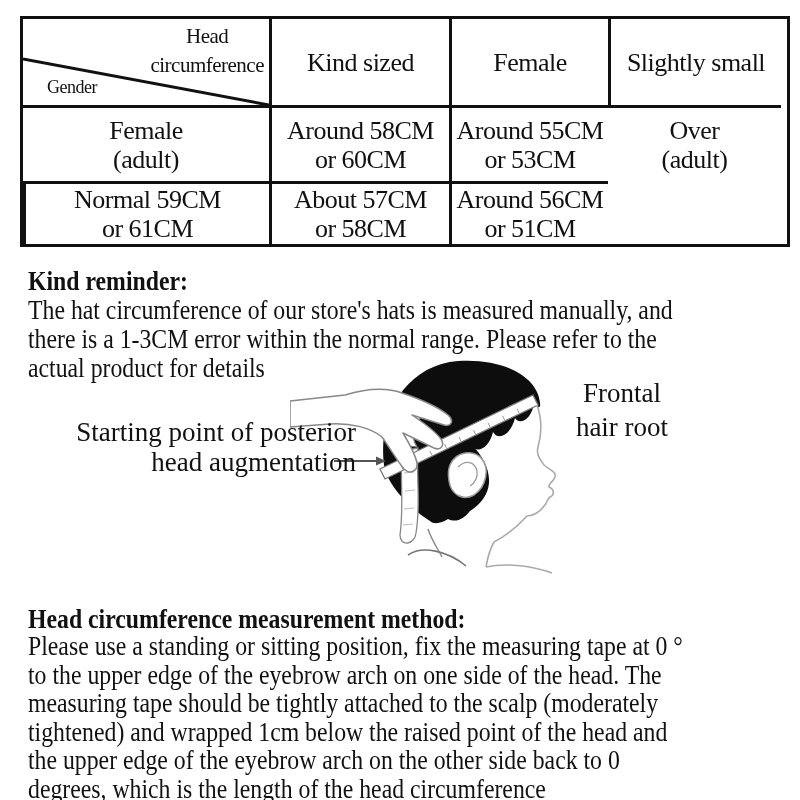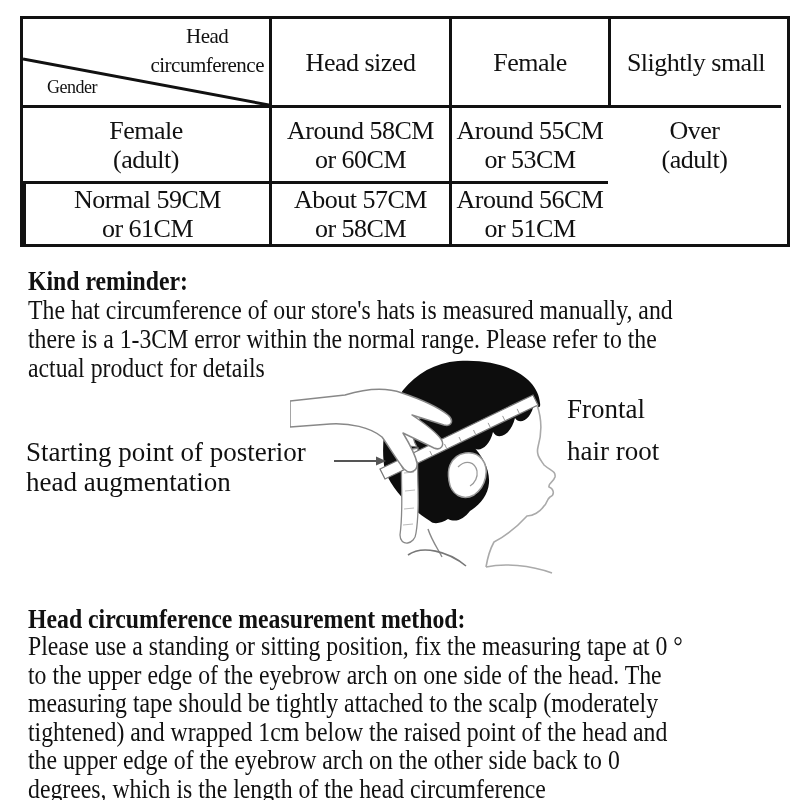--- a/index.html
+++ b/index.html
@@ -40,45 +40,45 @@
     position:absolute;bottom:3px;left:24px;font-size:18px;letter-spacing:-0.5px;margin-top:40px;
   }
 
   
   .kind-heading{left:28px;top:266px;font-size:27px;font-weight:bold;width:600px;}
   .kind-body{left:28px;top:296px;font-size:27px;line-height:29px;width:900px;}
   .method-heading{left:28px;top:604px;font-size:27px;font-weight:bold;width:700px;}
   .method-body{left:28px;top:632px;font-size:27px;line-height:28.5px;width:900px;}
 
   .label-left{
-    left:26px;top:437px;width:330px;text-align:left;
+    left:26px;top:417px;width:330px;text-align:right;
     font-size:27px;line-height:30px;
   }
   .label-right{
-    left:567px;top:388px;width:110px;
-    font-size:27px;line-height:42px;
+    left:567px;top:376px;width:110px;text-align:center;
+    font-size:27px;line-height:34px;
   }
 
   .diagram{left:290px;top:353px;}
 </style>
 </head>
 <body>
 
 <div class="size-table">
 
   <div class="cell corner">
     <svg viewBox="0 0 246 86" preserveAspectRatio="none">
       <line x1="0" y1="40" x2="246" y2="86" stroke="#111" stroke-width="3"></line>
     </svg>
     <div class="corner-top">Head
 circumference</div>
     <div class="corner-bottom">Gender</div>
   </div>
 
-  <div class="cell no-top">Head sized</div>
+  <div class="cell no-top">Kind sized</div>
   <div class="cell no-top">Female</div>
   <div class="cell no-top">Slightly small</div>
 
   <div class="cell no-left">Female
 (adult)</div>
   <div class="cell">Around 58CM
 or 60CM</div>
   <div class="cell">Around 55CM
 or 53CM</div>
 

